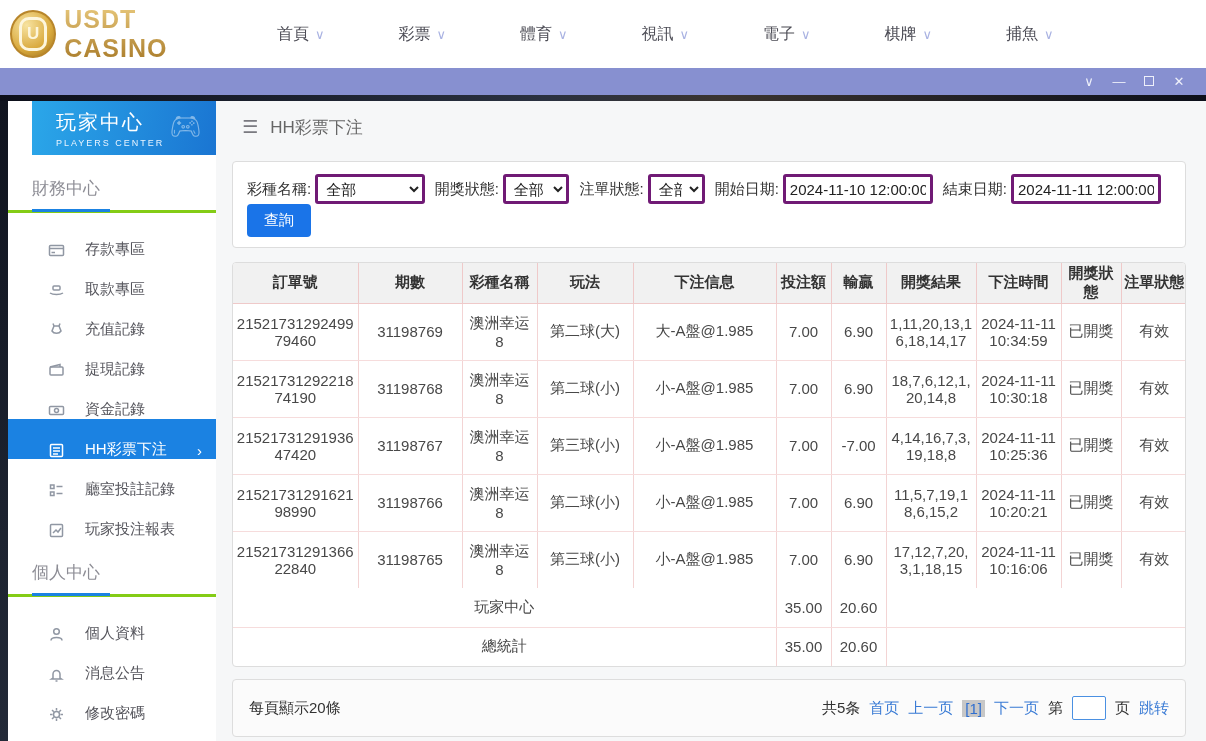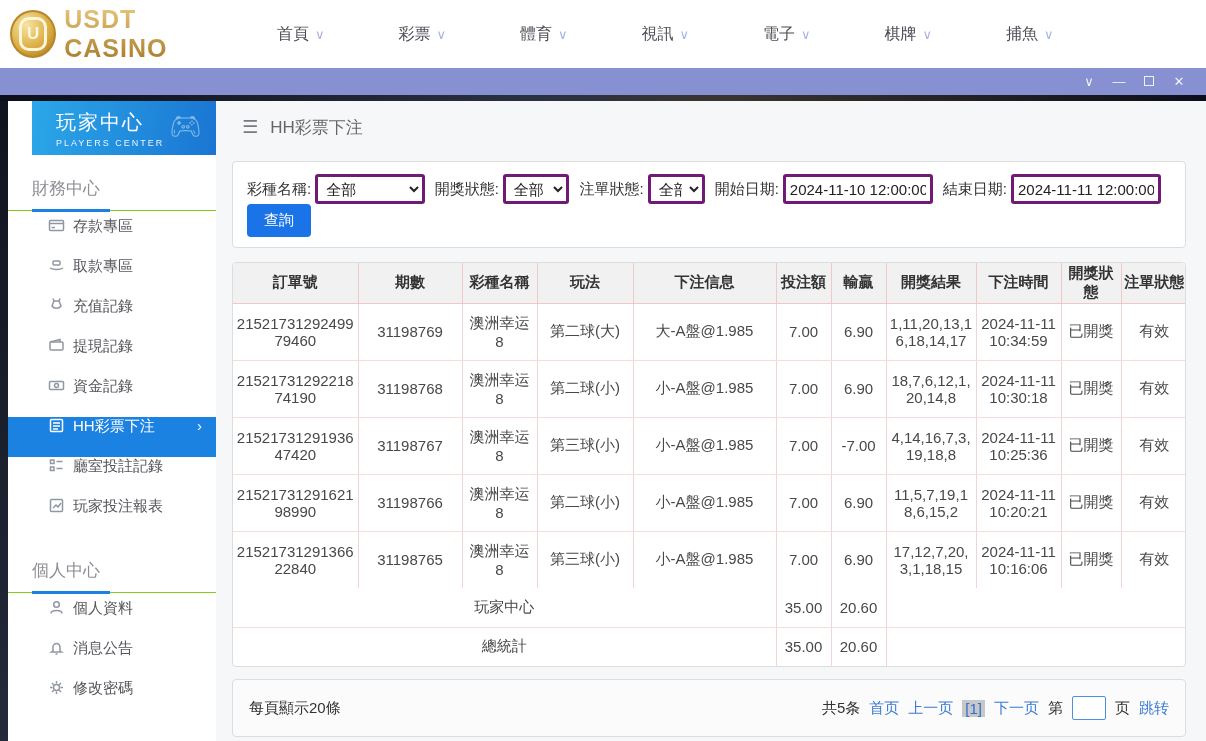--- a/index.html
+++ b/index.html
@@ -31,24 +31,24 @@
   .bodyrow { display:flex; height:640px; }
   .leftedge { width:8px; background:linear-gradient(180deg,#10141f,#232a38); }
   .sidebar { width:208px; background:#fff; overflow:hidden; }
   .main { flex:1; background:#f6f7f8; overflow:hidden; }
 
   
   .side-head { height:54px; background:linear-gradient(100deg,#2ba7e9,#1a75d2); color:#fff; padding:8px 0 0 24px; position:relative;margin-left:24px; }
   .side-head-title { font-size:20px; letter-spacing:2px; }
   .side-head-sub { font-size:9px; letter-spacing:2px; margin-top:2px; color:#eaf4ff; }
   .gamepad { position:absolute; right:14px; top:10px; font-size:26px; color:rgba(255,255,255,.45); }
-  .section-title { margin:14px 0 0 0; padding:8px 0 10px 24px; font-size:17px; color:#8d8d95; position:relative; border-bottom:1px solid #84cc16; }
+  .section-title { margin:14px 0 0 0; padding:8px 0 10px 24px; font-size:17px; color:#8d8d95; position:relative; border-bottom:3px solid #84cc16; }
   .section-title .bluebar { position:absolute; left:24px; bottom:-2px; width:78px; height:3px; background:#1b82e2; }
   .side-items { padding-top:6px; }
-  .side-item { height:40px; display:flex; align-items:flex-start; padding-left:40px; gap:8px; font-size:15px; color:#55555c; cursor:pointer; }
+  .side-item { height:40px; display:flex; align-items:flex-end; padding-left:40px; gap:20px; font-size:15px; color:#55555c; cursor:pointer; }
   .side-item svg { width:17px; height:17px; stroke:#9097a3; fill:none; stroke-width:1.5; flex:0 0 17px; }
   .side-item.active { background:#1b82e2; color:#fff; }
   .side-item.active svg { stroke:#fff; }
   .side-item .chev { margin-left:auto; margin-right:14px; color:#fff; font-size:15px; }
 
   
   .crumb { height:52px; display:flex; align-items:center; gap:12px; padding-left:26px; background:#f6f7f8; }
   .hamburger { color:#7a7a80; font-size:18px; cursor:pointer; }
   .crumb-title { font-size:17px; color:#666; }
 

